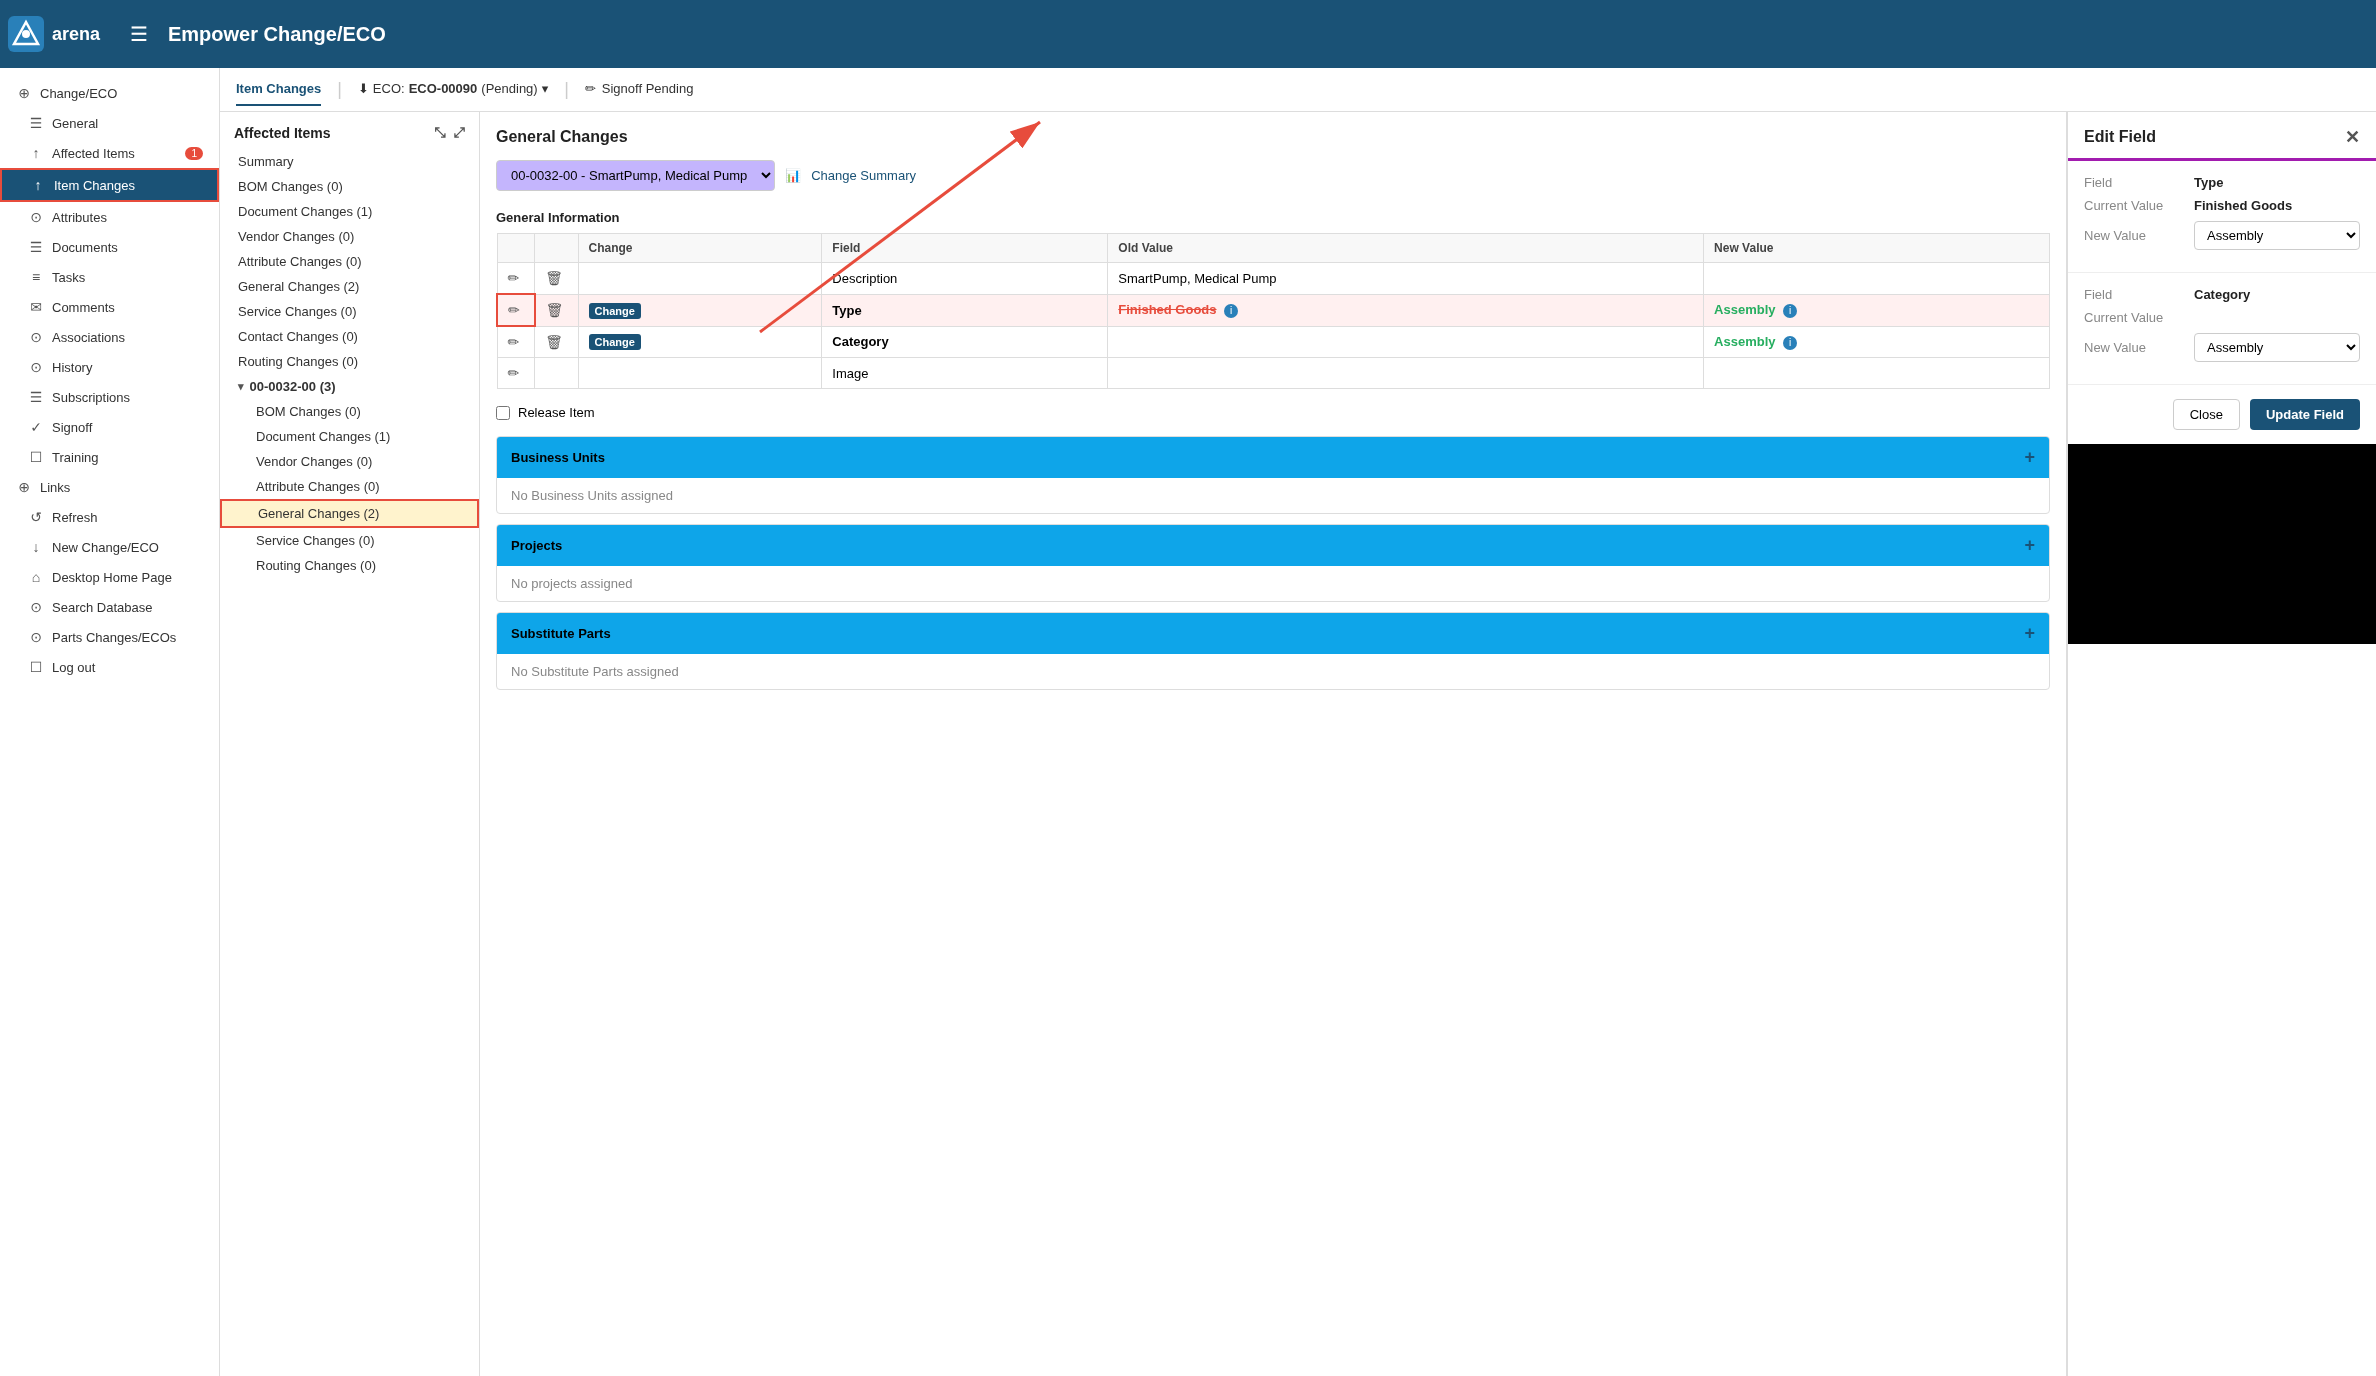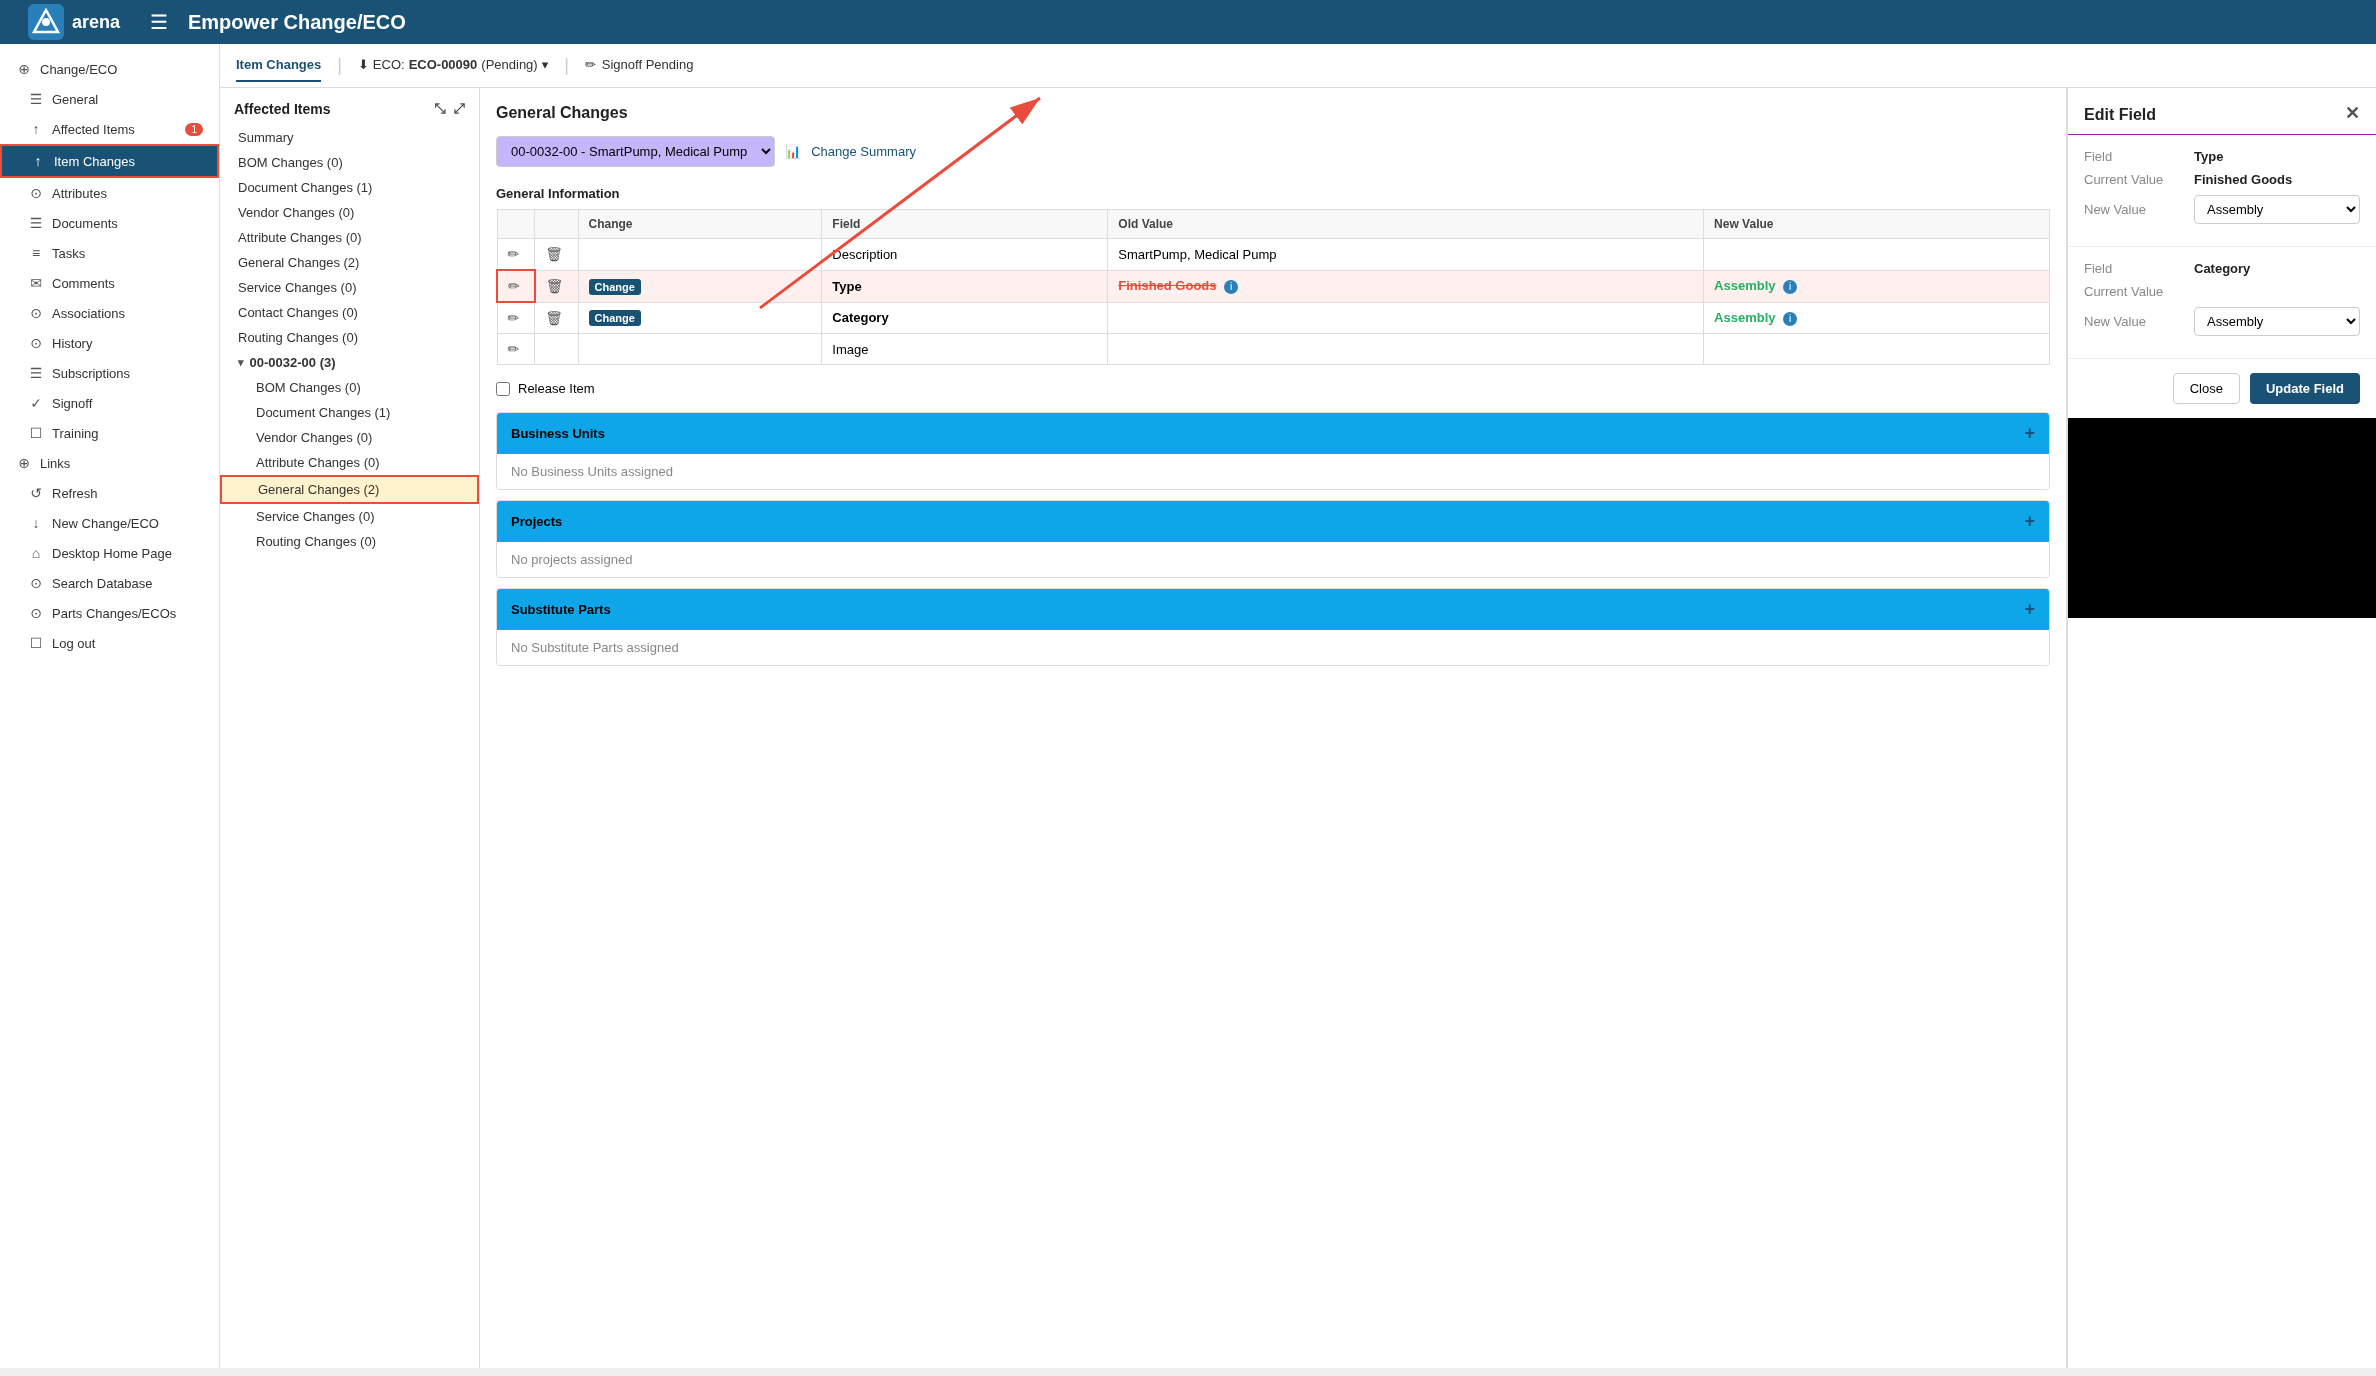--- a/index.html
+++ b/index.html
@@ -1,24 +1,24 @@
 <!DOCTYPE html>
 <html><head>
   <meta charset="utf-8">
   <style>
     * { box-sizing: border-box; margin: 0; padding: 0; }
     body { font-family: Arial, sans-serif; font-size: 13px; background: #f0f0f0; overflow: hidden; }
 
     
     .top-header {
       background: #1a5276;
-      height: 44px;
-      display: flex;
-      align-items: center;
-      padding: 0 28px;
+      height: 68px;
+      display: flex;
+      align-items: center;
+      padding: 0 8px;
       gap: 20px;
     }
     .logo-area {
       display: flex;
       align-items: center;
       gap: 8px;
       color: white;
       font-size: 18px;
       font-weight: bold;
     }
@@ -280,27 +280,27 @@
     .edit-panel {
       width: 310px;
       background: white;
       border-left: 2px solid #ddd;
       flex-shrink: 0;
       overflow-y: auto;
       position: relative;
     }
     .edit-panel-header {
       display: flex;
-      align-items: flex-end;
+      align-items: center;
       justify-content: space-between;
       padding: 14px 16px 10px;
       font-size: 16px;
       font-weight: bold;
       color: #222;
-      border-bottom: 1px solid #a21caf;
+      border-bottom: 3px solid #a21caf;
     }
     .close-btn { cursor: pointer; font-size: 18px; color: #555; }
 
     .edit-field-block {
       padding: 14px 16px;
       border-bottom: 1px solid #eee;
     }
     .edit-field-row {
       display: flex;
       align-items: center;

